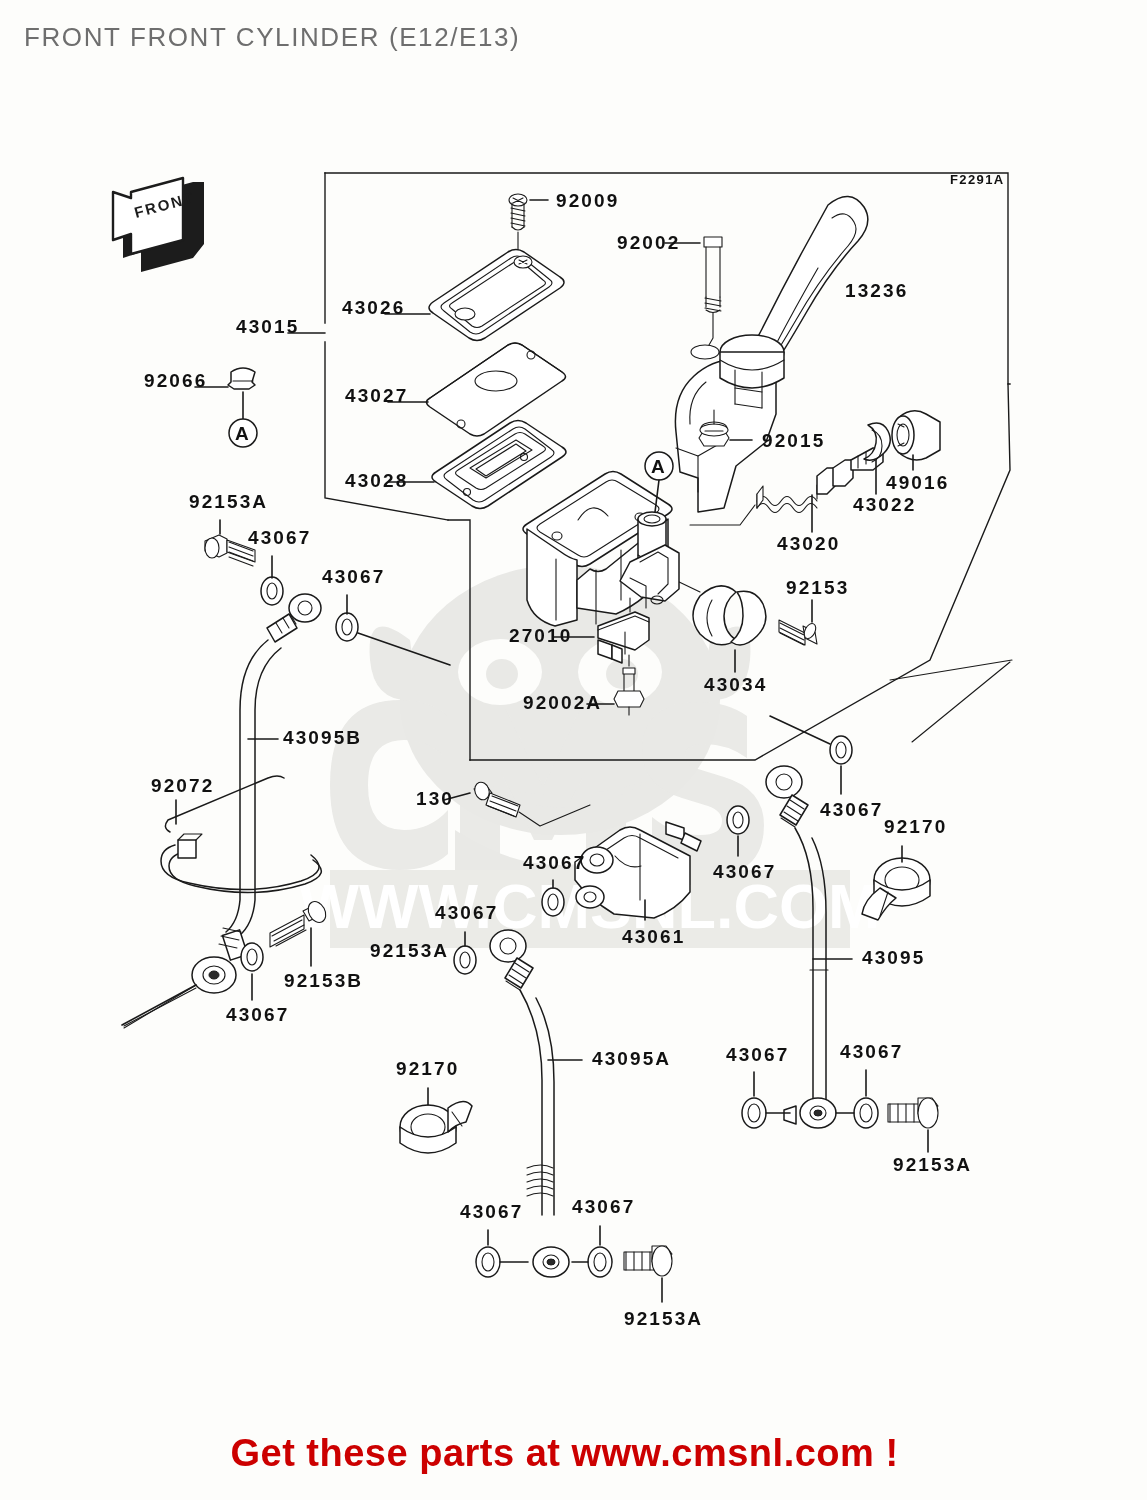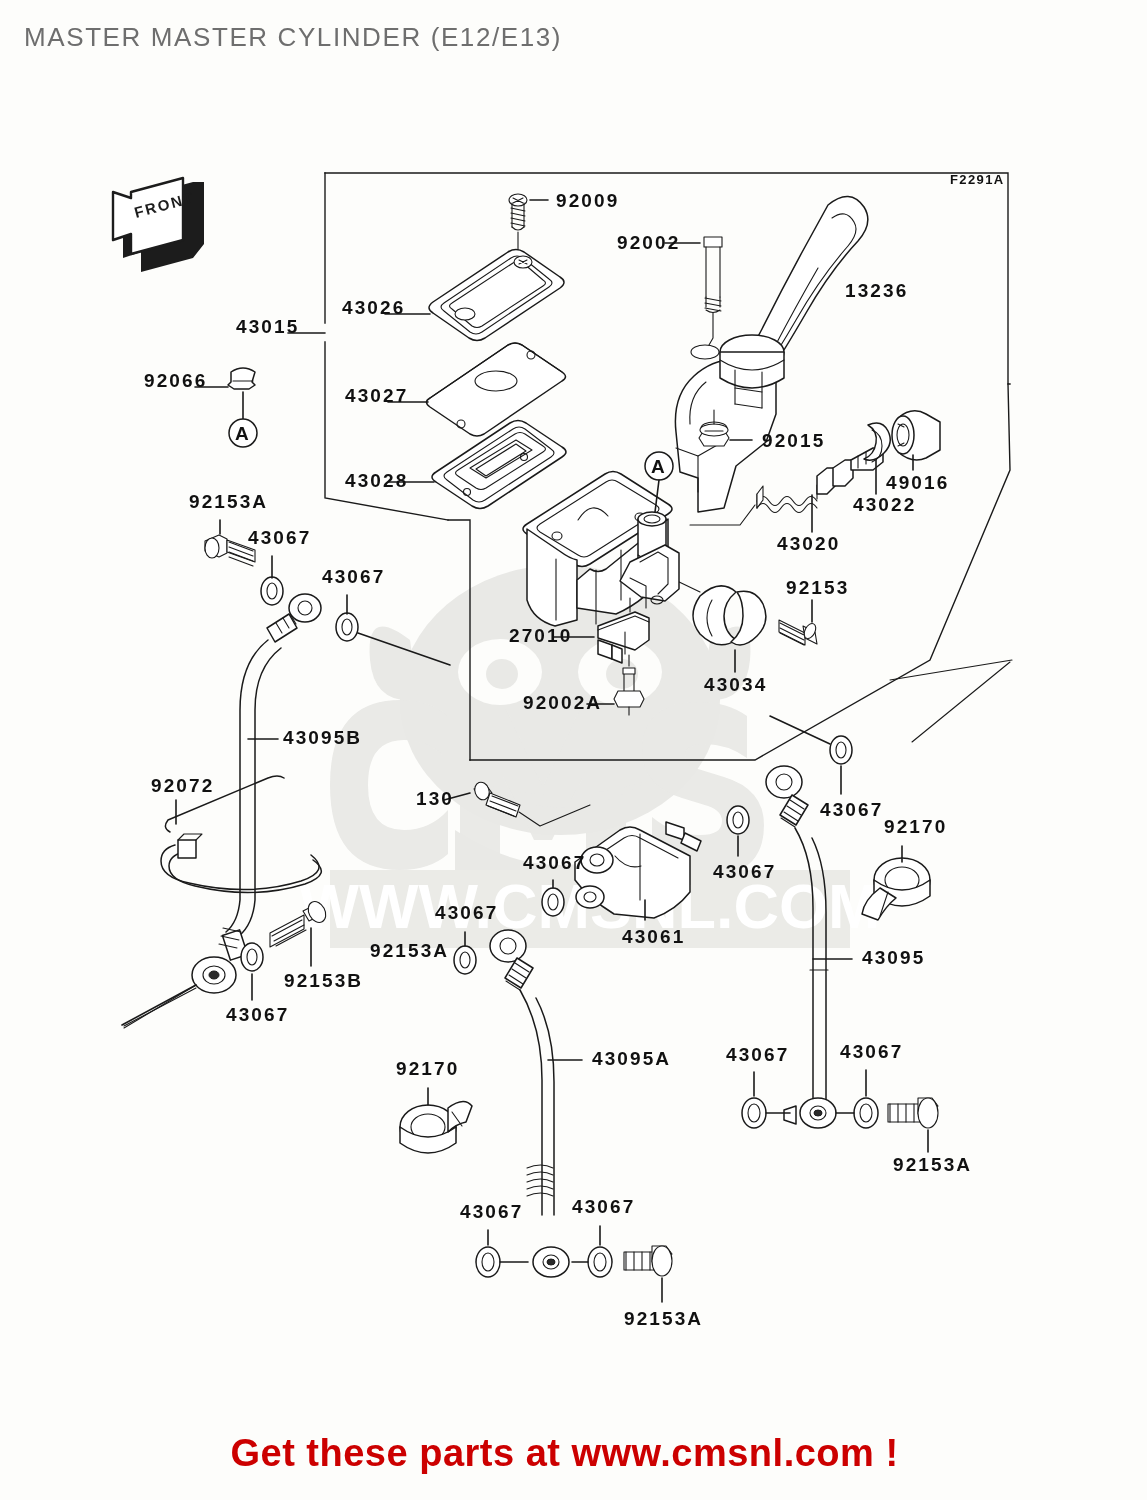--- a/index.html
+++ b/index.html
@@ -35,21 +35,21 @@
   .wm-txt{font-family:"Liberation Sans", sans-serif;font-weight:bold;fill:#ffffff;}
   .wm-band{fill:#ebebe7;}
   .frontbadge-shadow{fill:#1c1c1c;}
   .frontbadge-face{fill:#ffffff;stroke:#1c1c1c;stroke-width:2.4;stroke-linejoin:round;}
   .frontbadge-txt{font-family:"Liberation Sans", sans-serif;font-weight:bold;
        font-size:15px;fill:#1c1c1c;letter-spacing:2px;}
 </style>
 </head>
 <body>
 
-<div id="page-title">MASTER MASTER CYLINDER (E12/E13)</div>
+<div id="page-title">FRONT FRONT CYLINDER (E12/E13)</div>
 
 <div id="diagram-area">
 <svg width="1147" height="1420" viewBox="0 0 1147 1420" xmlns="http://www.w3.org/2000/svg">
 
   <g>
 
     <g class="wm">
       <ellipse cx="560" cy="700" rx="160" ry="135"></ellipse>
       <path d="M410 640 q-45 -35 -40 20 q4 45 48 40 z"></path>
       <path d="M710 640 q45 -35 40 20 q-4 45 -48 40 z"></path>

